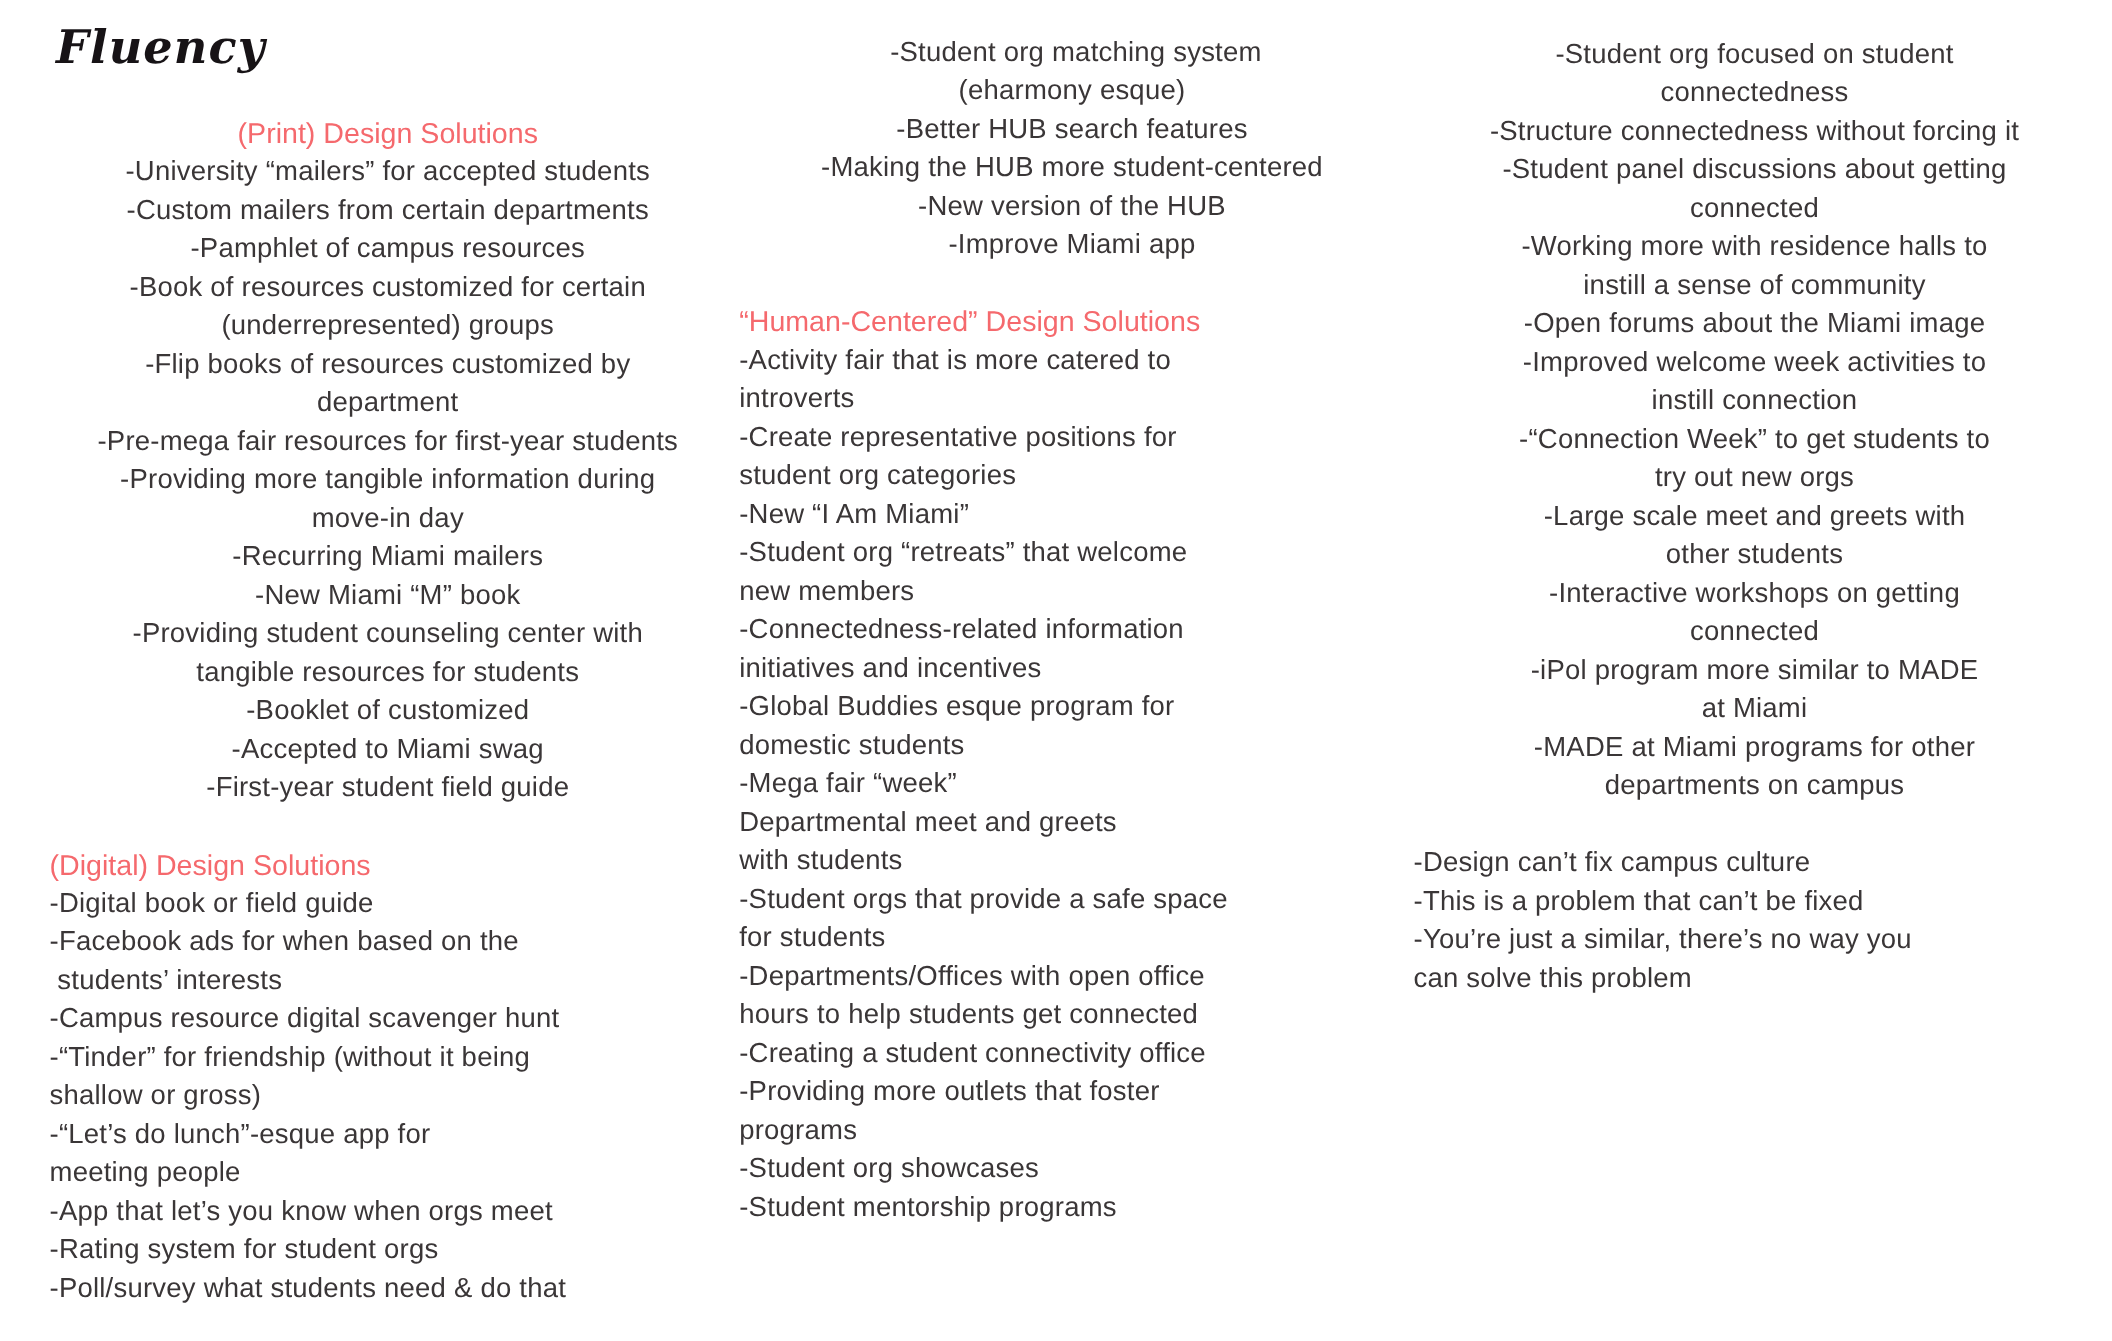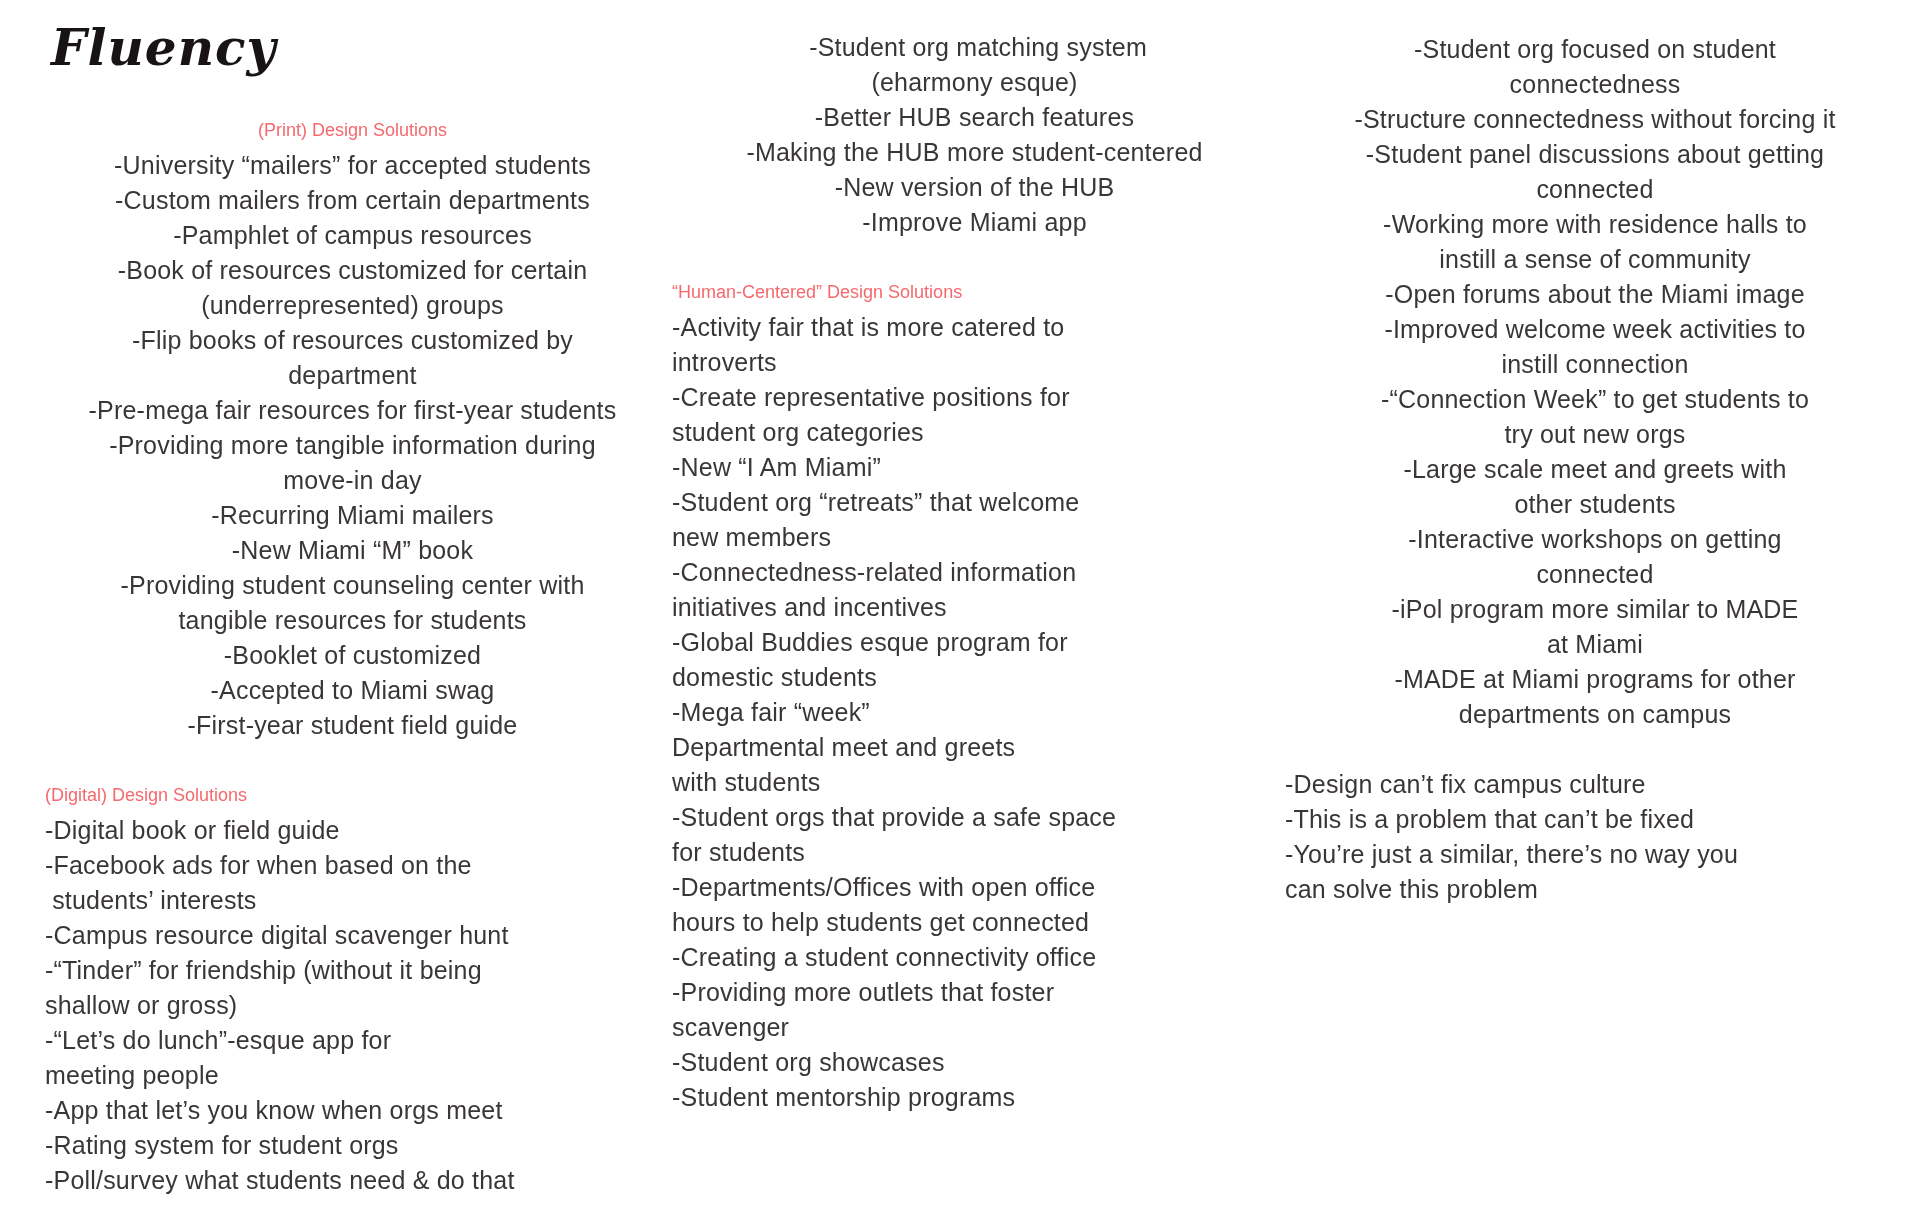--- a/index.html
+++ b/index.html
@@ -19,33 +19,33 @@
   }
   .column{position:absolute;top:0;}
   #col1{left:45px;top:20px;width:615px;}
   #col2{left:672px;top:30px;width:605px;}
   #col3{left:1285px;top:32px;width:620px;}
 
   .page-title{
     font-family:"DejaVu Serif", serif;
     font-style:italic;
     font-weight:700;
-    font-size:50px;
+    font-size:42px;
     letter-spacing:1px;
     color:var(--title-text);
     margin:0 0 0 6px;
     line-height:1.1;
   }
   #col1 .sections{margin-top:38px;}
 
   .section{margin-top:35px;}
   .sections > .section:first-child{margin-top:0;text-align:center;}
 
   .section-header{
-    font-size:18px;
+    font-size:26px;
     line-height:35px;
     font-weight:400;
     color:var(--accent);
     margin:0;
     white-space:pre-wrap;
   }
   .line{
     font-size:25px;
     line-height:35px;
     color:var(--body-text);
@@ -131,21 +131,21 @@
         <div class="line">domestic students</div>
         <div class="line">-Mega fair “week”</div>
         <div class="line">Departmental meet and greets</div>
         <div class="line">with students</div>
         <div class="line">-Student orgs that provide a safe space</div>
         <div class="line">for students</div>
         <div class="line">-Departments/Offices with open office</div>
         <div class="line">hours to help students get connected</div>
         <div class="line">-Creating a student connectivity office</div>
         <div class="line">-Providing more outlets that foster</div>
-        <div class="line">scavenger</div>
+        <div class="line">programs</div>
         <div class="line">-Student org showcases</div>
         <div class="line">-Student mentorship programs</div>
       </div>
     </div>
 </div>
 
 <div class="column" id="col3">
   <div class="sections">
       <div class="section">
         <div class="line">-Student org focused on student</div>

